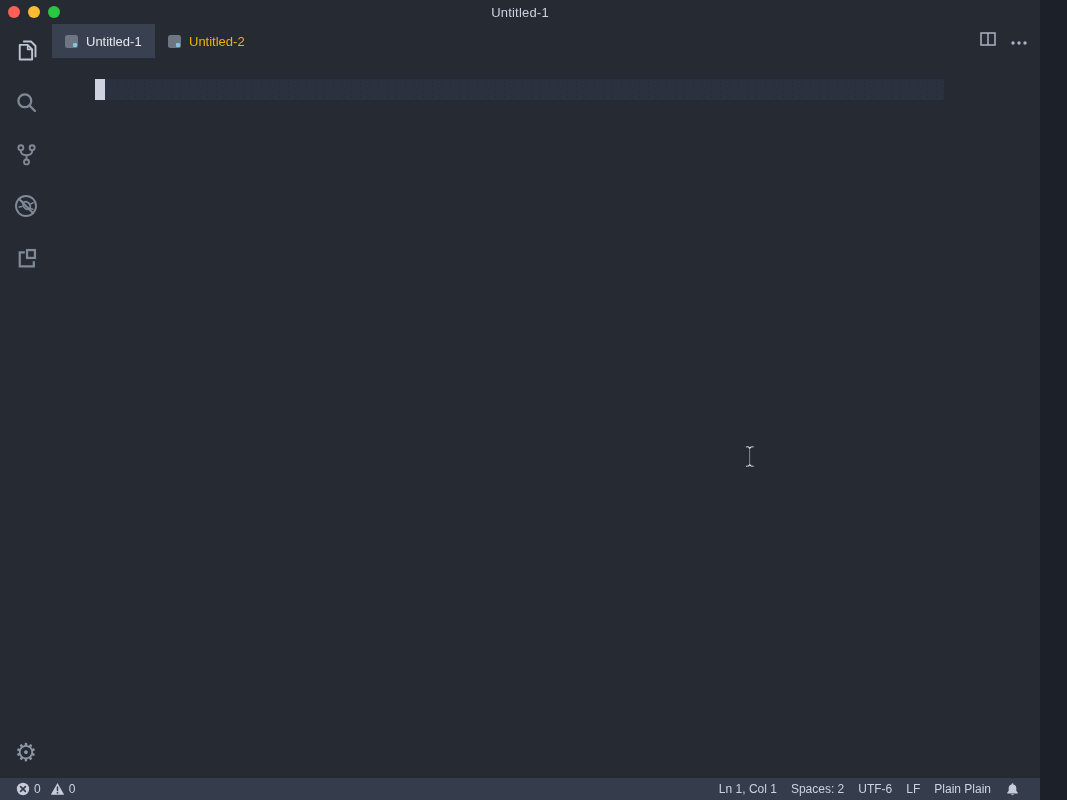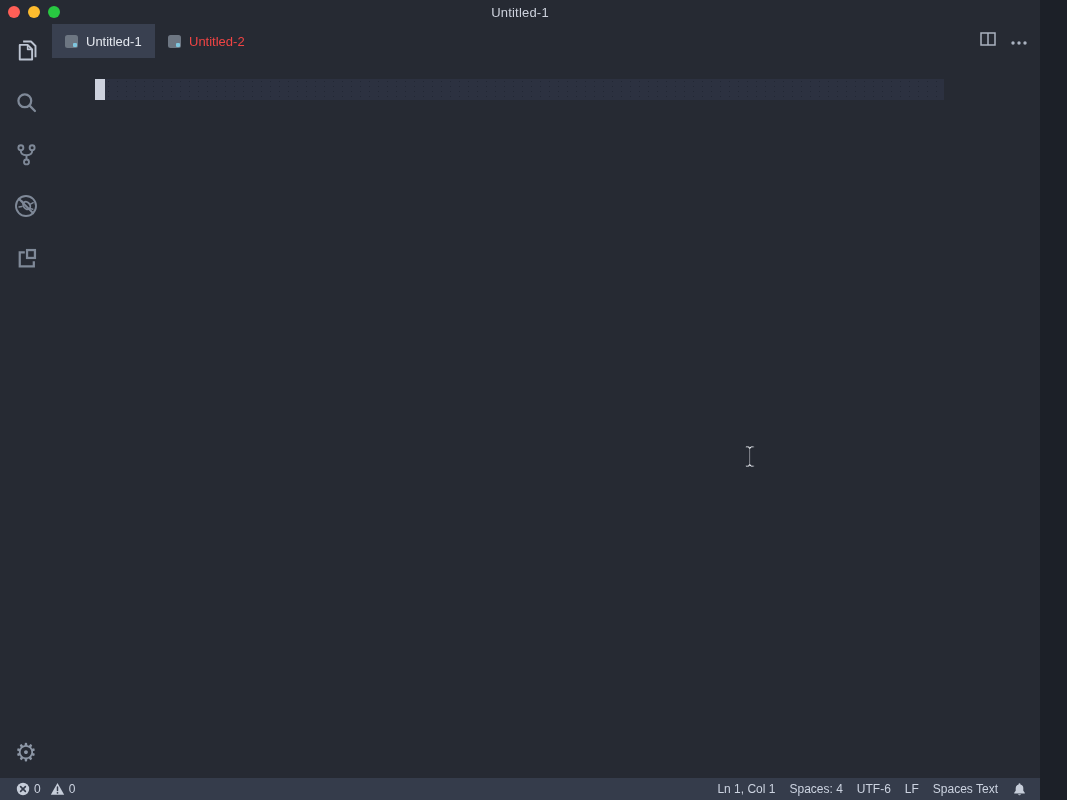--- a/index.html
+++ b/index.html
@@ -30,21 +30,21 @@
   .ab-gear{margin-top:auto;margin-bottom:3px;font-size:25px;line-height:1;color:#8c96a5;
     width:52px;height:46px;display:flex;align-items:center;justify-content:center;cursor:pointer;}
   
   .tabbar{
     position:absolute;top:24px;left:52px;right:0;height:34px;
     display:flex;align-items:stretch;background:#262a33;
   }
   .tab{
     width:103px;display:flex;align-items:center;gap:8px;
     padding-left:13px;box-sizing:border-box;font-size:13px;cursor:pointer;
-    color:#ef4444;
+    color:#eab308;
   }
   .tab.active{background:#394050;color:#e3e7ee;}
   .file-icon{width:13px;height:13px;background:#6d7682;border-radius:2.5px;position:relative;flex:0 0 auto;}
   .file-icon .corner{position:absolute;right:1px;bottom:1px;width:4px;height:4px;background:#7fc6de;border-radius:1px;}
   .tab-label{white-space:nowrap;}
   .tab-actions{position:absolute;right:12px;top:0;height:34px;display:flex;align-items:center;gap:14px;}
   .tab-actions .act{cursor:pointer;display:flex;align-items:center;}
   
   .editor{position:absolute;top:58px;left:52px;right:0;bottom:22px;background:#262a33;cursor:text;}
   .current-line{
@@ -55,21 +55,21 @@
   }
   .block-cursor{position:absolute;top:21px;left:43px;width:10px;height:21px;background:#cdd2de;}
   .mouse-ibeam{position:absolute;top:386px;left:690px;}
   
   .statusbar{
     position:absolute;left:0;right:0;bottom:0;height:22px;
     background:#353c4b;color:#ccd3e0;font-size:12px;
     display:flex;align-items:center;justify-content:space-between;
   }
   .sb-left{display:flex;align-items:center;gap:5px;padding-left:16px;}
-  .sb-right{display:flex;align-items:center;gap:14px;padding-right:13px;}
+  .sb-right{display:flex;align-items:center;gap:14px;padding-right:20px;}
   .sb-item{display:flex;align-items:center;gap:4px;cursor:pointer;white-space:nowrap;}
   .sb-icon{display:flex;align-items:center;}
 </style>
 </head>
 <body>
 
 <div class="window">
 
   <div class="titlebar">
     <div class="traffic">
@@ -193,24 +193,24 @@
             <path d="M7.5 1 L14.2 12.8 H0.8 Z" fill="#c6cdd9"></path>
             <path d="M7.5 5 V8.6" stroke="#353c4b" stroke-width="1.5" stroke-linecap="round"></path>
             <circle cx="7.5" cy="10.8" r="0.9" fill="#353c4b"></circle>
           </svg>
         </span>
         <span>0</span>
       </span>
     </div>
     <div class="sb-right">
       <span class="sb-item">Ln 1, Col 1</span>
-      <span class="sb-item">Spaces: 4</span>
+      <span class="sb-item">Spaces: 2</span>
       <span class="sb-item">UTF-6</span>
       <span class="sb-item">LF</span>
-      <span class="sb-item">Spaces Text</span>
+      <span class="sb-item">Plain Plain</span>
       <span class="sb-item">
         <span class="sb-icon">
           <svg width="15" height="15" viewBox="0 0 15 15" fill="#c6cdd9">
             <path d="M7.5 1.2 q0.9 0 0.9 0.9 v0.4 q2.9 0.5 2.9 3.6 v2.7 l1.5 1.9 v0.8 H2.2 v-0.8 l1.5 -1.9 V6.1 q0 -3.1 2.9 -3.6 v-0.4 q0 -0.9 0.9 -0.9 Z"></path>
             <path d="M6 12.2 a1.6 1.6 0 0 0 3 0 Z"></path>
           </svg>
         </span>
       </span>
     </div>
   </div>

